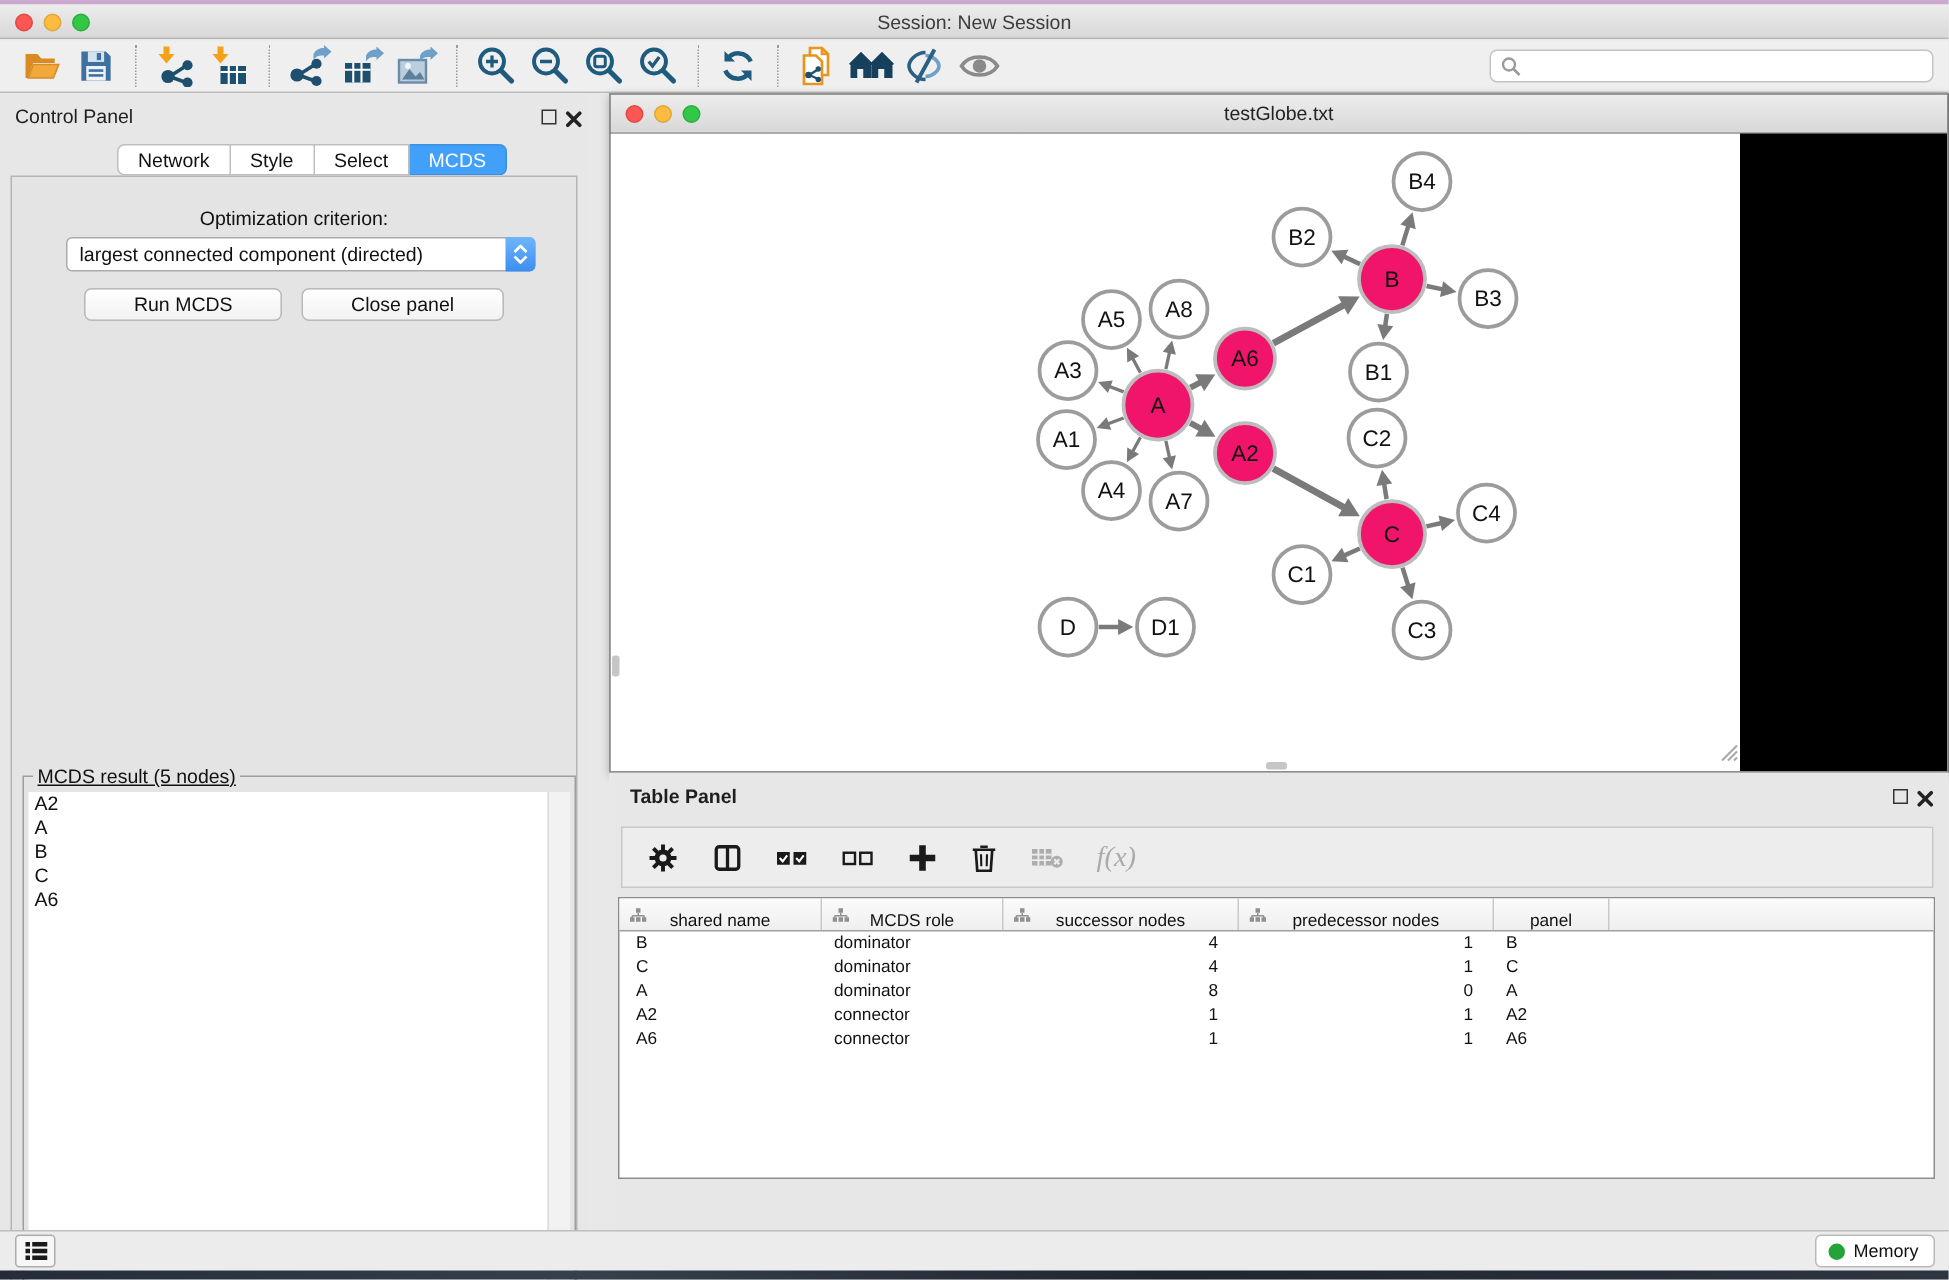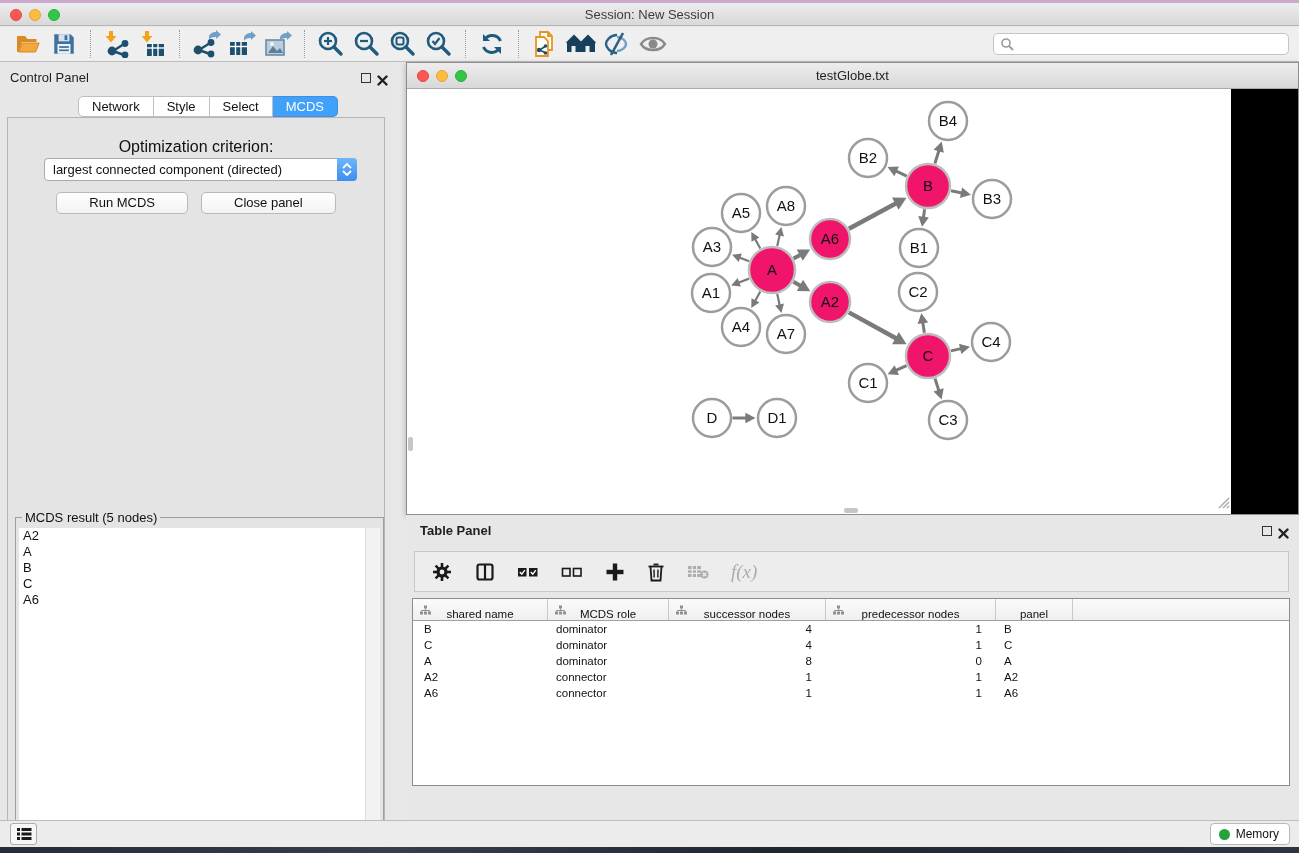--- a/index.html
+++ b/index.html
@@ -36,44 +36,44 @@
   .float-ic { position:absolute; width:10px; height:10px; border:1.5px solid #333; top:5px; }
   .close-ic { position:absolute; top:4px; }
   .cp-tabs { position:absolute; left:78px; top:34px; display:flex; }
   .seg-tab { height:21px; line-height:19px; padding:0 13px; font-size:13px; background:#fff;
     border:1px solid #BFBFBF; border-left:none; color:#111; }
   .seg-tab:first-child { border-left:1px solid #BFBFBF; border-radius:5px 0 0 5px; }
   .seg-tab:last-child { border-radius:0 5px 5px 0; }
   .seg-tab.active { background:#41A0F9; border-color:#3E8FE0; color:#fff; }
   .cp-content { position:absolute; left:7px; top:55px; width:378px; height:745px;
     background:#E4E4E4; border:1px solid #B5B5B5; }
-  .opt-label { position:absolute; left:0; width:100%; top:20px; text-align:center; font-size:16px; color:#111; }
+  .opt-label { position:absolute; left:0; width:100%; top:20px; text-align:center; font-size:13px; color:#111; }
   .dropdown { position:absolute; left:36px; top:40px; width:313px; height:23px; background:#fff;
     border:1px solid #ABABAB; border-radius:4px; display:flex; align-items:center; font-size:13px; color:#111; }
   .dropdown .dtext { padding-left:8px; flex:1; }
   .dd-stepper { width:20px; height:23px; margin-right:-1px; border-radius:0 4px 4px 0;
     background:linear-gradient(#6FB5FB,#3B8FF0); display:flex; flex-direction:column;
     align-items:center; justify-content:center; gap:1px; }
   .dd-stepper svg { display:block; }
   .cp-buttons { position:absolute; left:0; width:100%; top:74px; display:flex; justify-content:center; gap:13px; }
   .mac-btn { height:22px; padding:0 32px; font-size:13px; color:#111; background:linear-gradient(#FFFFFF,#F2F2F2);
     border:1px solid #B9B9B9; border-radius:5px; line-height:20px; }
   .groupbox { position:absolute; left:7px; top:399px; width:369px; height:342px; border:1px solid #9E9E9E; }
-  .groupbox .legend { position:absolute; left:6px; top:-8px; background:#E4E4E4; padding:0 3px; font-size:13px; color:#111; }
+  .groupbox .legend { position:absolute; left:6px; top:-8px; background:#E4E4E4; padding:0 3px; font-size:13px; color:#111;text-decoration:underline; }
   .result-list { position:absolute; left:3px; top:10px; right:18px; bottom:3px; background:#fff; overflow:hidden; }
   .result-scroll { position:absolute; top:10px; right:3px; bottom:3px; width:15px; background:#F2F2F2; border-left:1px solid #DCDCDC; }
   .result-item { font-size:13px; color:#111; line-height:16px; padding-left:4px; }
 
   
   .net-window { position:absolute; left:406px; top:62px; width:893px; height:453px;
     background:#000000; border:1px solid #8E8E8E; box-shadow:0 2px 6px rgba(0,0,0,.25); }
   .net-titlebar { position:absolute; left:0; top:0; width:100%; height:26px;
     background:linear-gradient(#EDEDED,#D8D8D8); border-bottom:1px solid #ABABAB; }
   .net-titlebar .title { position:absolute; left:0; right:0; top:5px; text-align:center; font-size:13px; color:#222; }
-  .net-canvas { position:absolute; left:0; top:26px; width:824px; height:425px; background:#fff; }
+  .net-canvas { position:absolute; left:0; top:26px; width:753px; height:425px; background:#fff; }
   .v-thumb { position:absolute; left:1px; top:348px; width:5px; height:14px; background:#C6C6C6; border-radius:2px; }
   .h-thumb { position:absolute; left:437px; bottom:1px; width:14px; height:5px; background:#C6C6C6; border-radius:2px; }
   .resize-grip { position:absolute; right:1px; bottom:1px; }
 
   
   .table-panel { position:absolute; left:406px; top:515px; width:893px; height:305px; background:#E7E7E7; }
   .tp-toolbar { position:absolute; left:8px; top:36px; width:875px; height:41px; background:#EDEDED;
     border:1px solid #C8C8C8; display:flex; align-items:center; padding-left:16px; gap:22px; }
   .tpi { display:flex; align-items:center; justify-content:center; height:26px; }
   .fx { font-family:"Liberation Serif", serif; font-style:italic; font-size:19px; color:#ABABAB; }

